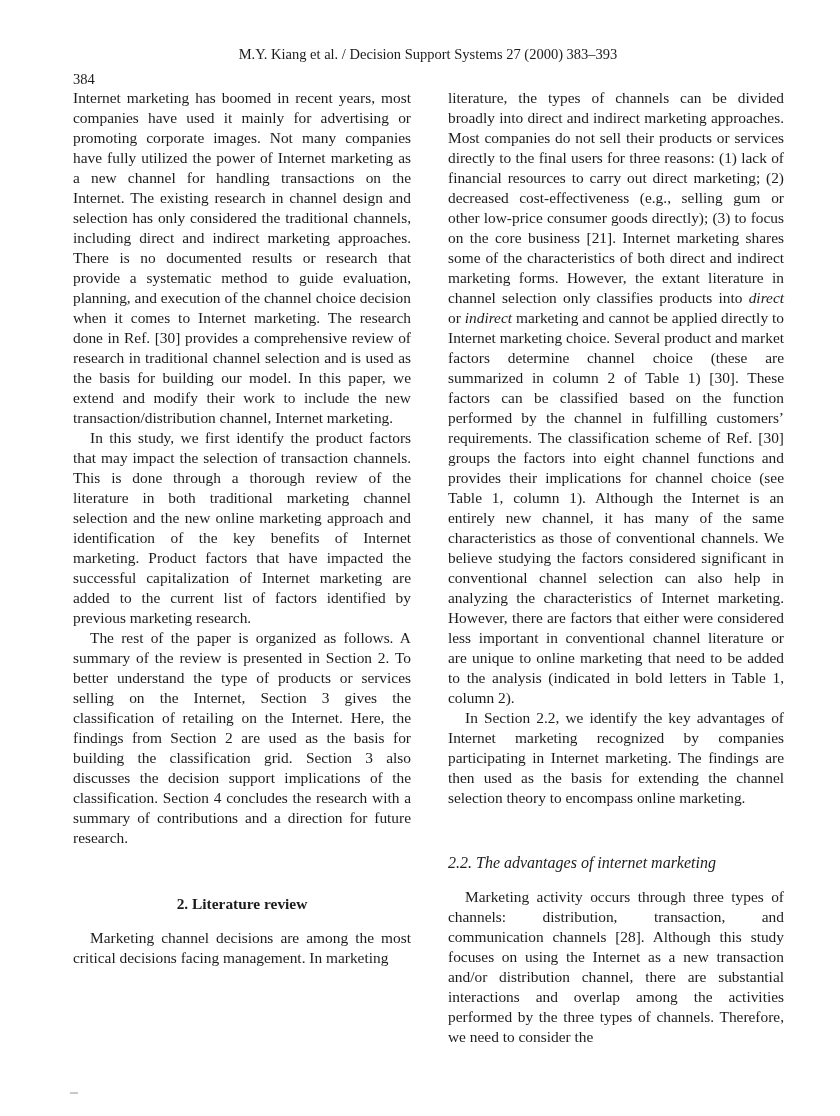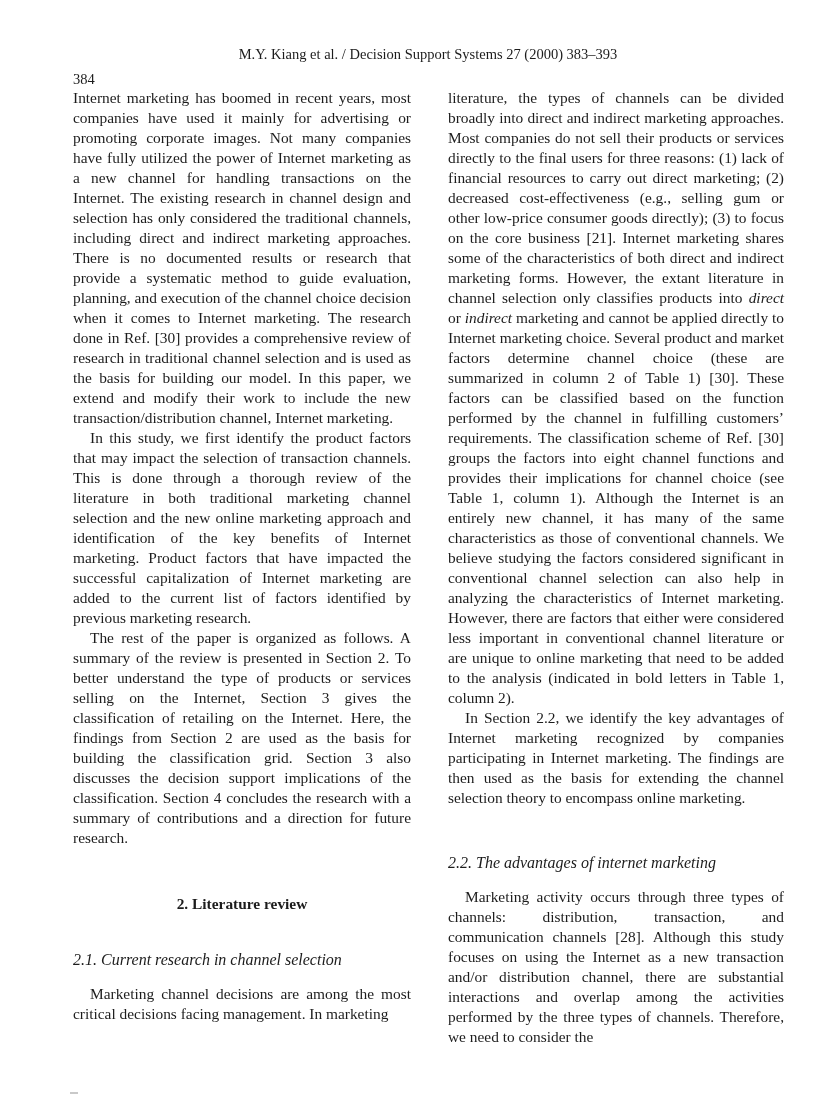--- a/index.html
+++ b/index.html
@@ -89,21 +89,20 @@
   <span class="running-head">M.Y. Kiang et al. / Decision Support Systems 27 (2000) 383–393</span>
 </div>
 
 <div class="columns">
 
   <div class="col col-left">
     <p>Internet marketing has boomed in recent years, most companies have used it mainly for advertising or promoting corporate images. Not many companies have fully utilized the power of Internet marketing as a new channel for handling transactions on the Internet. The existing research in channel design and selection has only considered the traditional channels, including direct and indirect marketing approaches. There is no documented results or research that provide a systematic method to guide evaluation, planning, and execution of the channel choice decision when it comes to Internet marketing. The research done in Ref. [30] provides a comprehensive review of research in traditional channel selection and is used as the basis for building our model. In this paper, we extend and modify their work to include the new transaction/distribution channel, Internet marketing.</p>
     <p class="indent">In this study, we first identify the product factors that may impact the selection of transaction channels. This is done through a thorough review of the literature in both traditional marketing channel selection and the new online marketing approach and identification of the key benefits of Internet marketing. Product factors that have impacted the successful capitalization of Internet marketing are added to the current list of factors identified by previous marketing research.</p>
     <p class="indent">The rest of the paper is organized as follows. A summary of the review is presented in Section 2. To better understand the type of products or services selling on the Internet, Section 3 gives the classification of retailing on the Internet. Here, the findings from Section 2 are used as the basis for building the classification grid. Section 3 also discusses the decision support implications of the classification. Section 4 concludes the research with a summary of contributions and a direction for future research.</p>
     <h2 class="section-heading">2. Literature review</h2>
-    <h3 class="subsection-heading">2.1. Current research in channel selection</h3>
     <p class="indent spaced">Marketing channel decisions are among the most critical decisions facing management. In marketing</p>
   </div>
 
   <div class="col col-right">
     <p>
       <span>literature, the types of channels can be divided broadly into direct and indirect marketing approaches. Most companies do not sell their products or services directly to the final users for three reasons: (1) lack of financial resources to carry out direct marketing; (2) decreased cost-effectiveness (e.g., selling gum or other low-price consumer goods directly); (3) to focus on the core business [21]. Internet marketing shares some of the characteristics of both direct and indirect marketing forms. However, the extant literature in channel selection only classifies products into </span><em class="word-italic">direct</em><span> or </span><em class="word-italic">indirect</em><span> marketing and cannot be applied directly to Internet marketing choice. Several product and market factors determine channel choice (these are summarized in column 2 of Table 1) [30]. These factors can be classified based on the function performed by the channel in fulfilling customers’ requirements. The classification scheme of Ref. [30] groups the factors into eight channel functions and provides their implications for channel choice (see Table 1, column 1). Although the Internet is an entirely new channel, it has many of the same characteristics as those of conventional channels. We believe studying the factors considered significant in conventional channel selection can also help in analyzing the characteristics of Internet marketing. However, there are factors that either were considered less important in conventional channel literature or are unique to online marketing that need to be added to the analysis (indicated in bold letters in Table 1, column 2).</span>
     </p>
     <p class="indent">In Section 2.2, we identify the key advantages of Internet marketing recognized by companies participating in Internet marketing. The findings are then used as the basis for extending the channel selection theory to encompass online marketing.</p>
     <h3 class="subsection-heading right-sub">2.2. The advantages of internet marketing</h3>
     <p class="indent spaced">Marketing activity occurs through three types of channels: distribution, transaction, and communication channels [28]. Although this study focuses on using the Internet as a new transaction and/or distribution channel, there are substantial interactions and overlap among the activities performed by the three types of channels. Therefore, we need to consider the</p>

